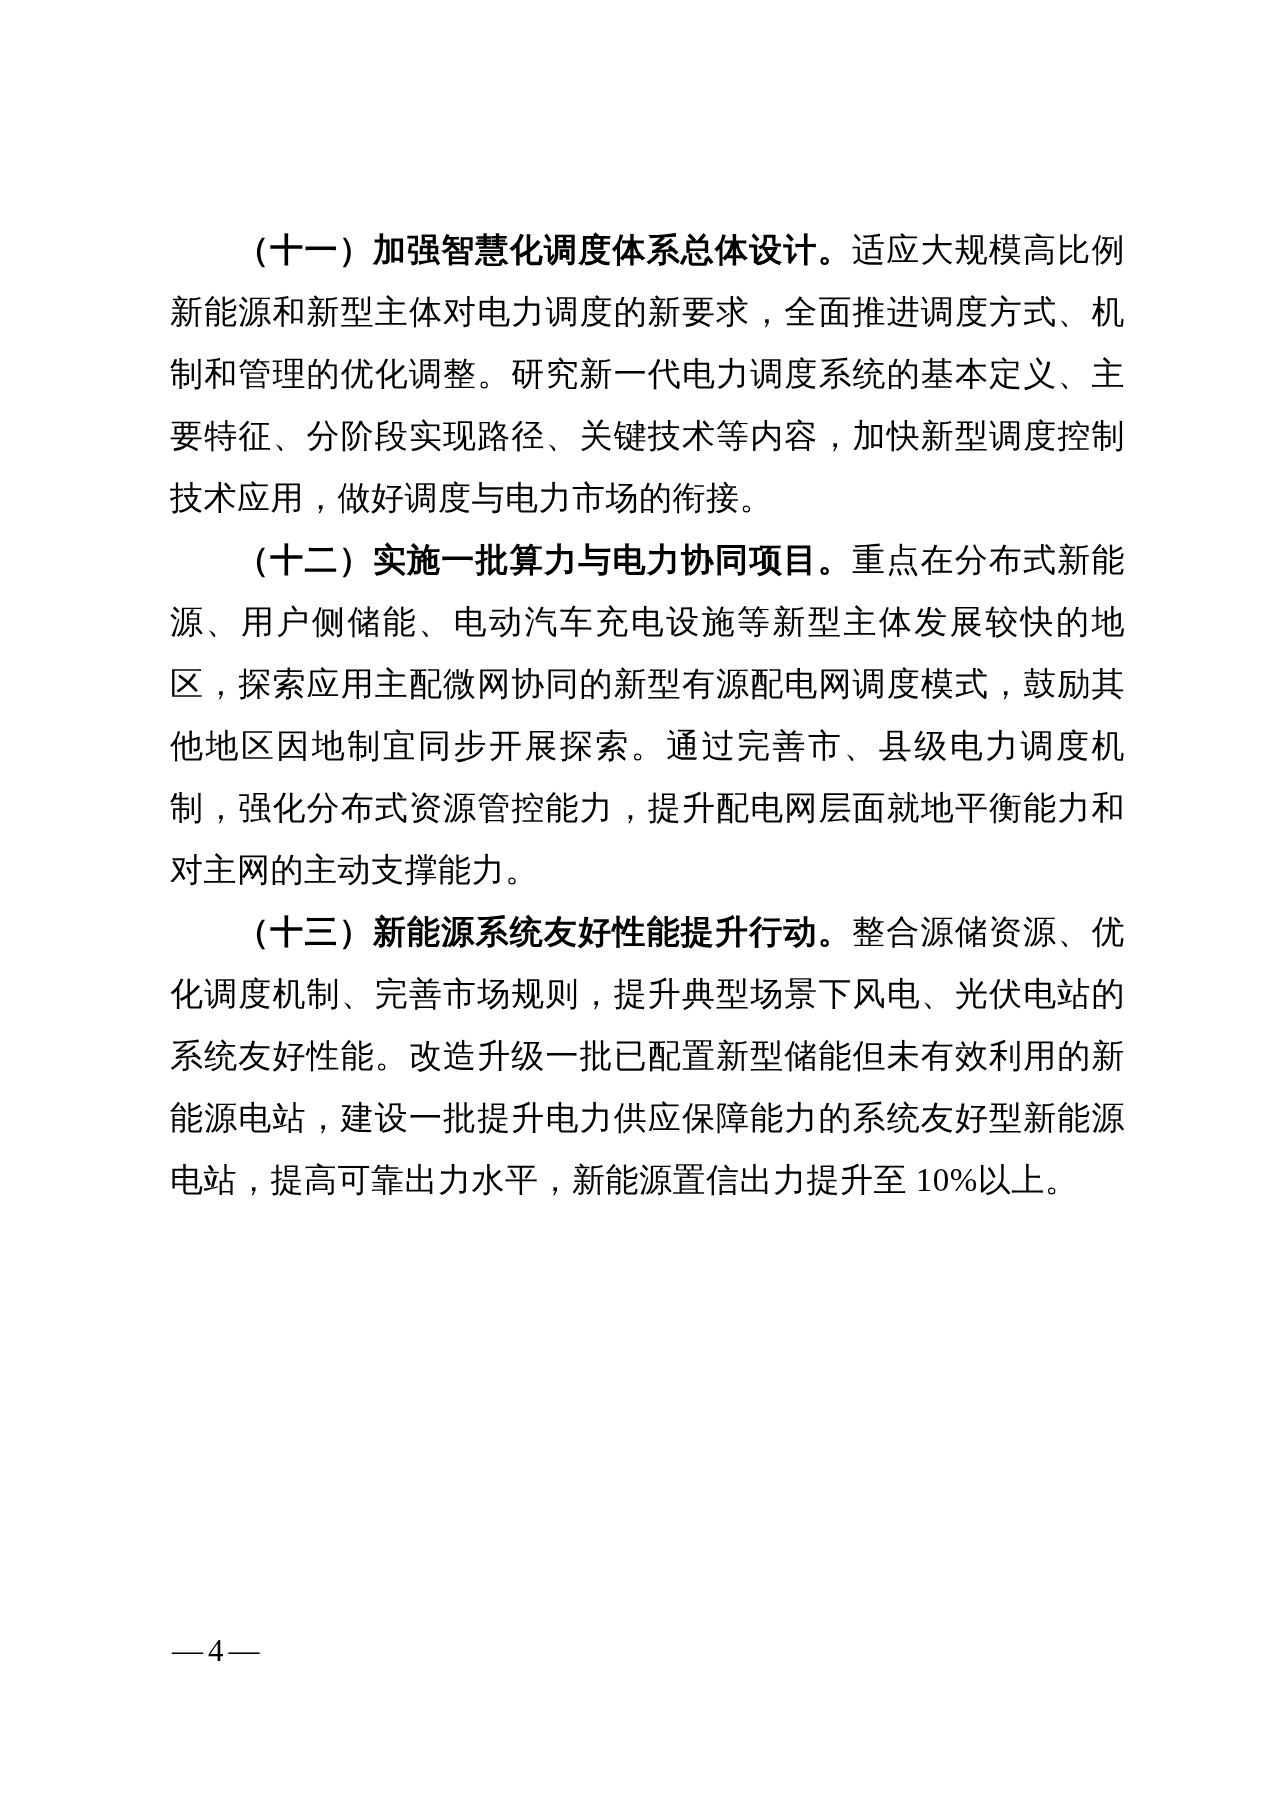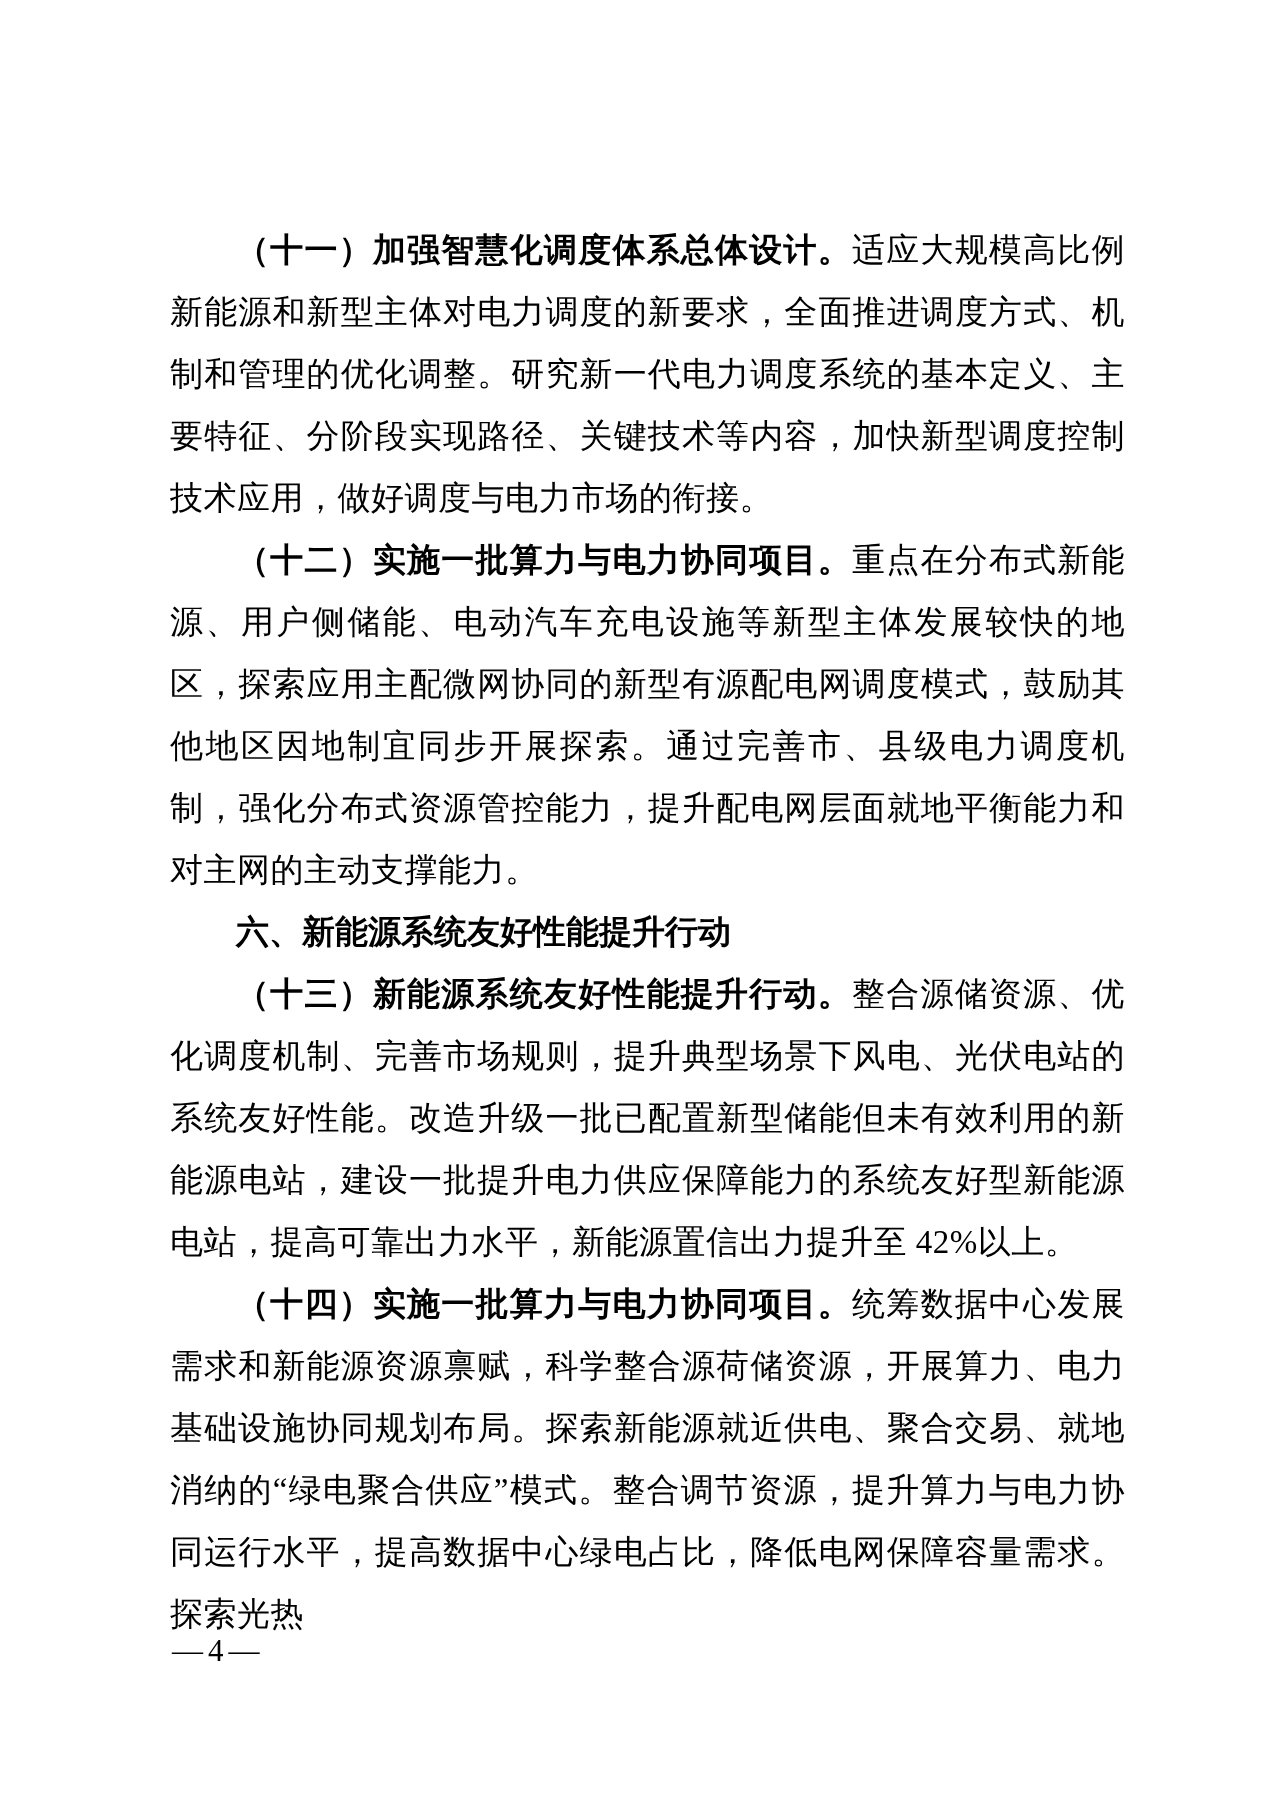--- a/index.html
+++ b/index.html
@@ -63,22 +63,20 @@
 </head>
 <body>
 
 <div class="page">
   <main class="content">
 
     <p class="para"><span class="lead">（十一）加强智慧化调度体系总体设计。</span><span class="body-text">适应大规模高比例新能源和新型主体对电力调度的新要求，全面推进调度方式、机制和管理的优化调整。研究新一代电力调度系统的基本定义、主要特征、分阶段实现路径、关键技术等内容，加快新型调度控制技术应用，做好调度与电力市场的衔接。</span></p>
 
     <p class="para"><span class="lead">（十二）实施一批算力与电力协同项目。</span><span class="body-text">重点在分布式新能源、用户侧储能、电动汽车充电设施等新型主体发展较快的地区，探索应用主配微网协同的新型有源配电网调度模式，鼓励其他地区因地制宜同步开展探索。通过完善市、县级电力调度机制，强化分布式资源管控能力，提升配电网层面就地平衡能力和对主网的主动支撑能力。</span></p>
 
-    <h2 class="section-heading">六、新能源系统友好性能提升行动</h2>
 
-    <p class="para"><span class="lead">（十三）新能源系统友好性能提升行动。</span><span class="body-text">整合源储资源、优化调度机制、完善市场规则，提升典型场景下风电、光伏电站的系统友好性能。改造升级一批已配置新型储能但未有效利用的新能源电站，建设一批提升电力供应保障能力的系统友好型新能源电站，提高可靠出力水平，新能源置信出力提升至 42%以上。</span></p>
+    <p class="para"><span class="lead">（十三）新能源系统友好性能提升行动。</span><span class="body-text">整合源储资源、优化调度机制、完善市场规则，提升典型场景下风电、光伏电站的系统友好性能。改造升级一批已配置新型储能但未有效利用的新能源电站，建设一批提升电力供应保障能力的系统友好型新能源电站，提高可靠出力水平，新能源置信出力提升至 10%以上。</span></p>
 
-    <p class="para"><span class="lead">（十四）实施一批算力与电力协同项目。</span><span class="body-text">统筹数据中心发展需求和新能源资源禀赋，科学整合源荷储资源，开展算力、电力基础设施协同规划布局。探索新能源就近供电、聚合交易、就地消纳的“绿电聚合供应”模式。整合调节资源，提升算力与电力协同运行水平，提高数据中心绿电占比，降低电网保障容量需求。探索光热</span></p>
 
   </main>
 
   <div class="page-number">—4—</div>
 </div>
 
 </body></html>

